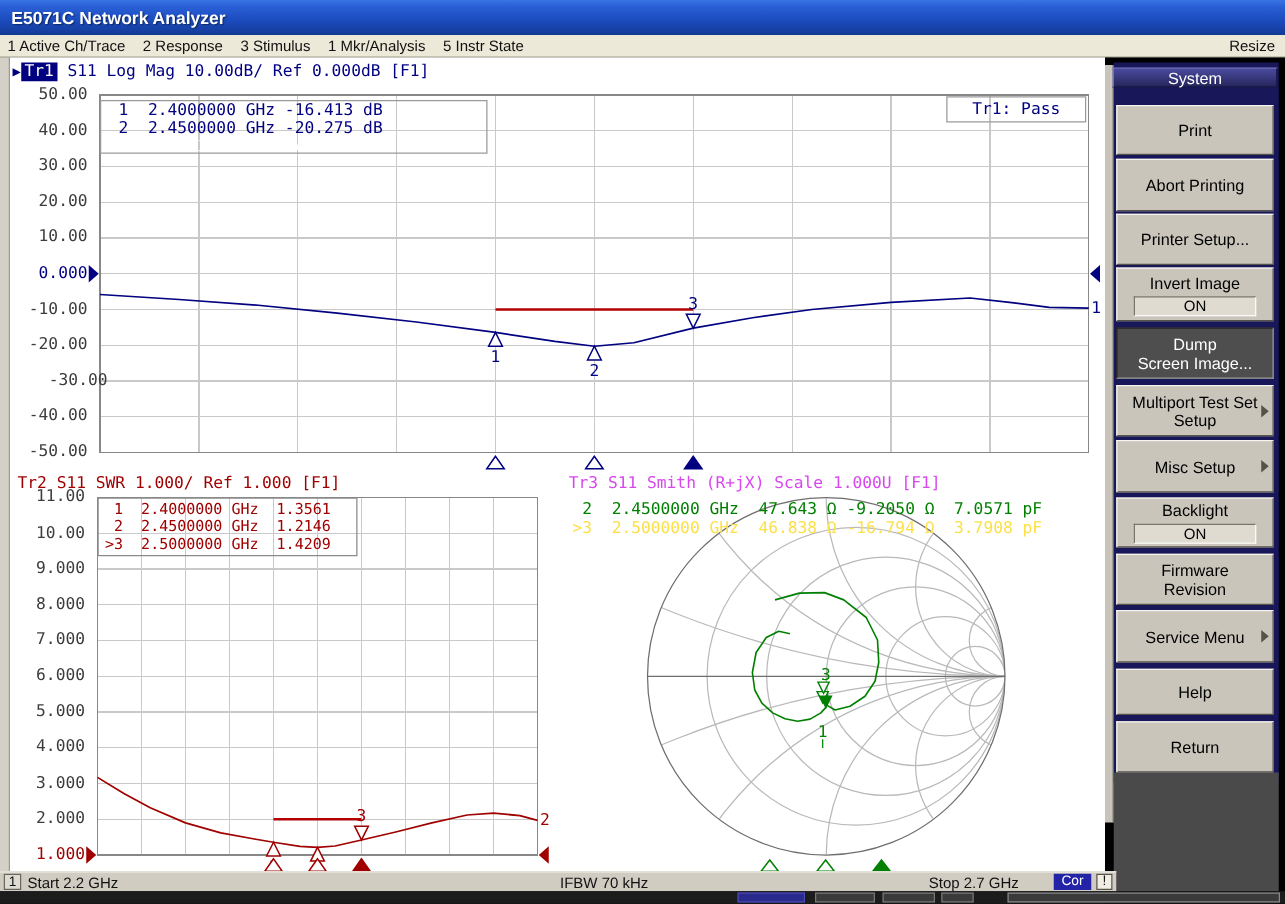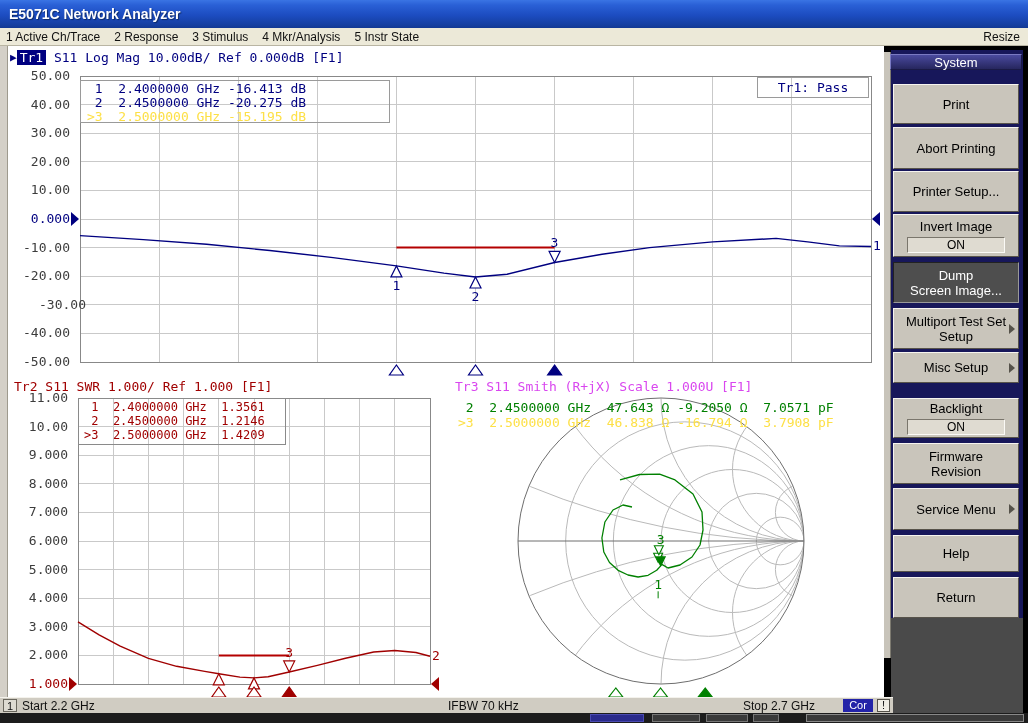--- a/index.html
+++ b/index.html
@@ -76,21 +76,21 @@
 <div class="screen">
 
   <div class="titlebar">
     <span>E5071C Network Analyzer</span>
   </div>
 
   <div class="menubar" id="menu-items">
       <span class="item">1 Active Ch/Trace</span>
       <span class="item">2 Response</span>
       <span class="item">3 Stimulus</span>
-      <span class="item">4 Mkr/Analysis</span>
+      <span class="item">1 Mkr/Analysis</span>
       <span class="item">5 Instr State</span>
     </div>
   <div class="resize">Resize</div>
 
   <div class="leftstrip"></div>
   <div class="display"></div>
 
   <svg id="overlay" width="1028" height="723">
       <g stroke="#c9c9c9" stroke-width="1" shape-rendering="crispEdges">
         <line x1="80" y1="76" x2="80" y2="362"></line>
@@ -206,21 +206,21 @@
       <line x1="658.14" y1="591.307" x2="658.14" y2="598.307" stroke="#008000"></line>
     </svg>
 
   <div class="txt trheader mono" id="tr1-header"><span class="tr1-arrow">▶</span><span class="tr1-badge">Tr1</span> <span>S11 Log Mag 10.00dB/ Ref 0.000dB [F1]</span></div>
   <div class="txt trheader mono" id="tr2-header" style="color: rgb(160, 0, 0);">Tr2 S11 SWR 1.000/ Ref 1.000 [F1]</div>
   <div class="txt trheader mono" id="tr3-header" style="color: #d946ef;">Tr3 S11 Smith (R+jX) Scale 1.000U [F1]</div>
 
   <div class="mbox" id="tr1-markers">
       <div class="mrow" style="color: rgb(0, 0, 128);"> 1  2.4000000 GHz -16.413 dB</div>
       <div class="mrow" style="color: rgb(0, 0, 128);"> 2  2.4500000 GHz -20.275 dB</div>
-      <div class="mrow" style="color: #fde047;">&gt;3  2.5000000 GHz -15.195 dB</div>
+      <div class="mrow" style="color: #ffffff; font-family: Liberation Serif, serif;">&gt;3  2.5000000 GHz -15.195 dB</div>
     </div>
   <div class="txt" id="tr1-pass">Tr1: Pass</div>
   <div class="mbox" id="tr2-markers">
       <div class="mrow" style="color: rgb(160, 0, 0);"> 1  2.4000000 GHz  1.3561</div>
       <div class="mrow" style="color: rgb(160, 0, 0);"> 2  2.4500000 GHz  1.2146</div>
       <div class="mrow" style="color: rgb(160, 0, 0);">&gt;3  2.5000000 GHz  1.4209</div>
     </div>
   <div class="mbox" id="tr3-markers">
       <div class="mrow" style="color: rgb(0, 128, 0);"> 2  2.4500000 GHz  47.643 Ω -9.2050 Ω  7.0571 pF</div>
       <div class="mrow" style="color: #fde047;">&gt;3  2.5000000 GHz  46.838 Ω -16.794 Ω  3.7908 pF</div>
@@ -249,21 +249,21 @@
         </div>
         <div class="softkey press" style="top: 216px; height: 41px;">
           <div>Dump</div>
           <div>Screen Image...</div>
         </div>
         <div class="softkey" style="top: 262px; height: 41px;">
           <div>Multiport Test Set</div>
           <div>Setup</div>
           <span class="sk-arrow"></span>
         </div>
-        <div class="softkey" style="top: 306px; height: 31px;">
+        <div class="softkey" style="top: 306px; height: 42px;">
           <div>Misc Setup</div>
           <span class="sk-arrow"></span>
         </div>
         <div class="softkey" style="top: 352px; height: 40px;">
           <div>Backlight</div>
           <div class="sk-val">ON</div>
         </div>
         <div class="softkey" style="top: 397px; height: 41px;">
           <div>Firmware</div>
           <div>Revision</div>

